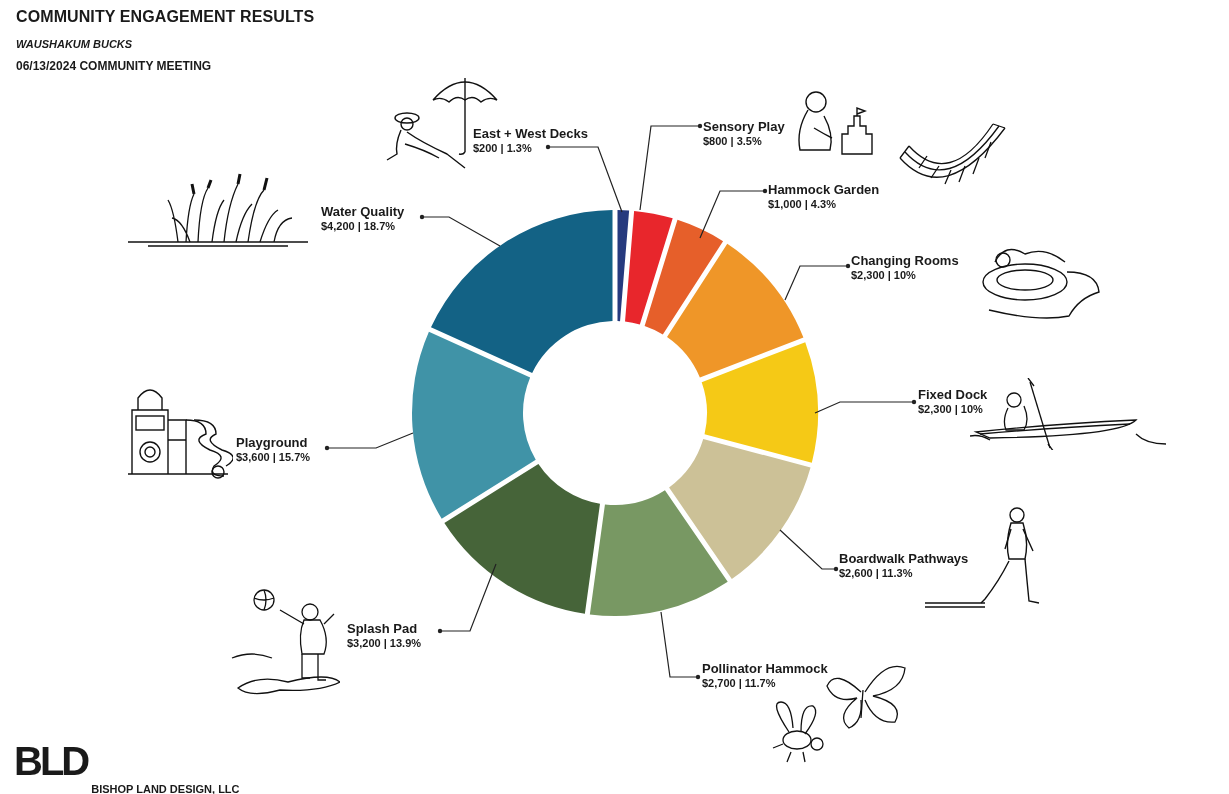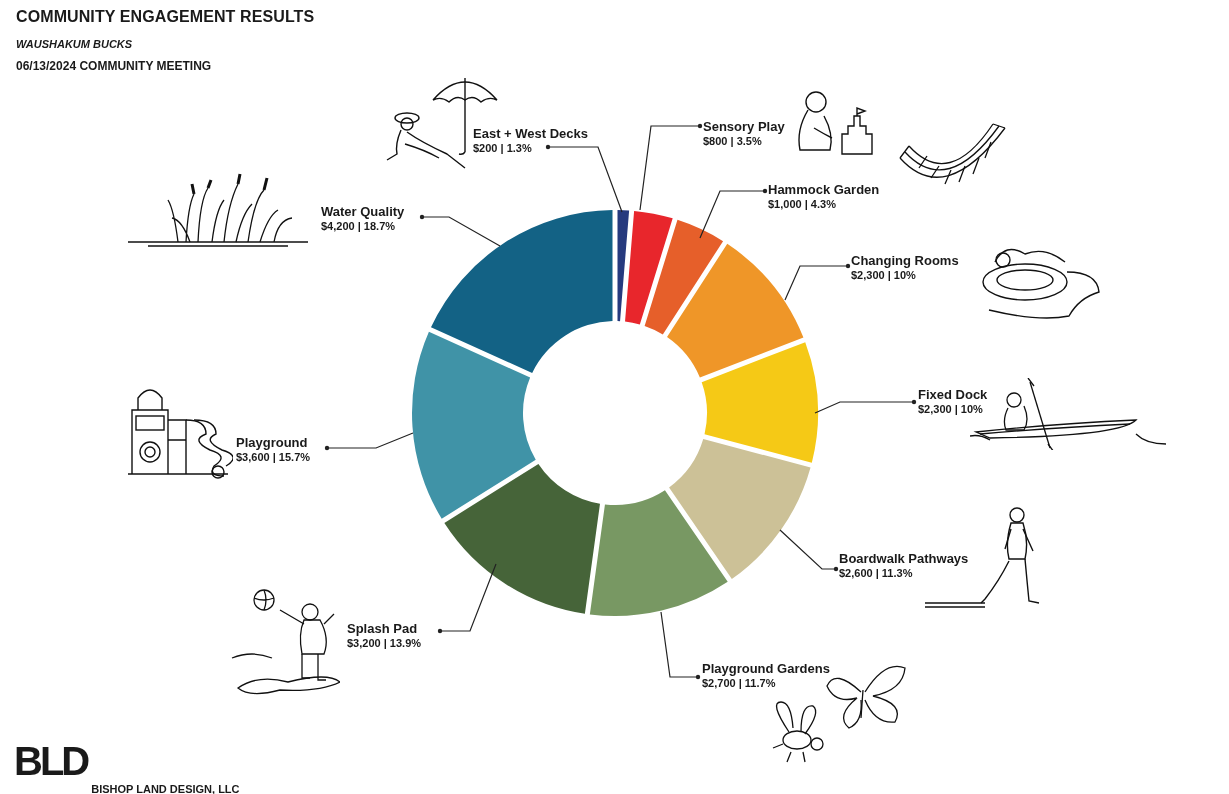--- a/index.html
+++ b/index.html
@@ -74,21 +74,21 @@
 </div>
 <div class="lbl" style="left:918px; top:387px;">
   <span class="name">Fixed Dock</span>
   <span class="val">$2,300 | 10%</span>
 </div>
 <div class="lbl" style="left:839px; top:551px;">
   <span class="name">Boardwalk Pathways</span>
   <span class="val">$2,600 | 11.3%</span>
 </div>
 <div class="lbl" style="left:702px; top:661px;">
-  <span class="name">Playground Gardens</span>
+  <span class="name">Pollinator Hammock</span>
   <span class="val">$2,700 | 11.7%</span>
 </div>
 <div class="lbl" style="left:347px; top:621px;">
   <span class="name">Splash Pad</span>
   <span class="val">$3,200 | 13.9%</span>
 </div>
 <div class="lbl" style="left:236px; top:435px;">
   <span class="name">Playground</span>
   <span class="val">$3,600 | 15.7%</span>
 </div>

